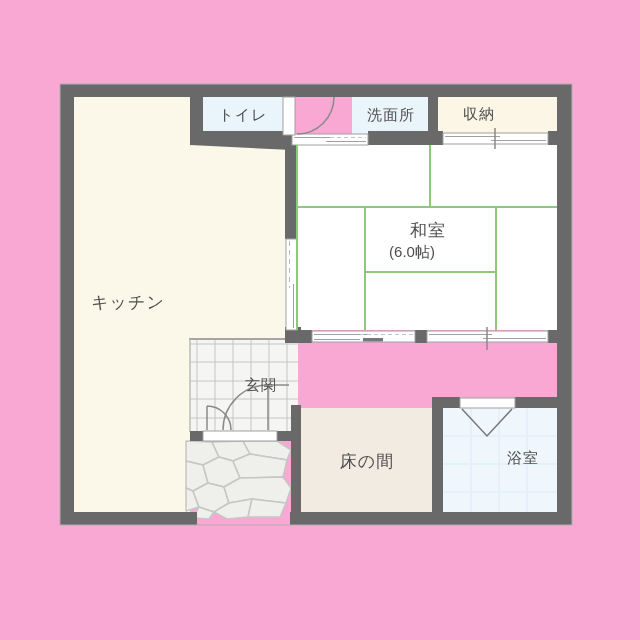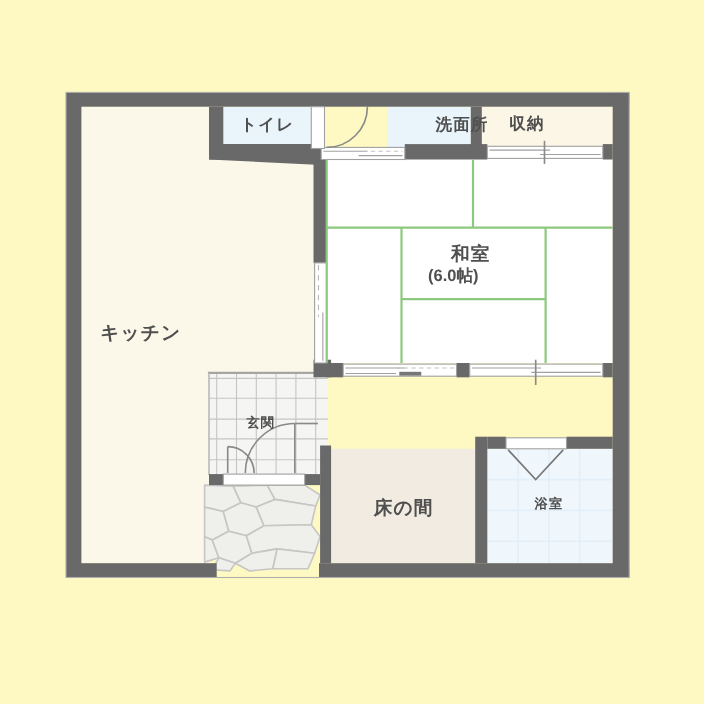--- a/index.html
+++ b/index.html
@@ -1,23 +1,23 @@
 <!DOCTYPE html>
 <html><head>
 <meta charset="utf-8">
 <style>
   html,body{margin:0;padding:0;background:#ffffff;}
   body{font-family:"Liberation Sans", sans-serif;}
-  #stage{position:relative;width:640px;height:640px;background:#fef9c3;overflow:hidden;font-weight:bold;}
+  #stage{position:relative;width:640px;height:640px;background:#f9a8d4;overflow:hidden;}
   #plan-svg{position:absolute;left:0;top:0;}
   .room-label{position:absolute;transform:translate(-50%,-50%);color:#4f4f4f;
     white-space:nowrap;letter-spacing:1px;line-height:1.25;text-align:center;}
   .fs13{font-size:17px;}
   .fs15{font-size:15px;}
-  .fs16{font-size:12px;}
+  .fs16{font-size:15px;margin-left:24px;}
   .fs17{font-size:17px;}
 </style>
 </head>
 <body>
 
 <div id="stage">
 
 <svg id="plan-svg" width="640" height="640" viewBox="0 0 640 640">
 
   <g>
@@ -155,21 +155,21 @@
     <line x1="297" y1="145" x2="297" y2="330"></line>
     <line x1="297" y1="207" x2="557" y2="207"></line>
     <line x1="430" y1="145" x2="430" y2="207"></line>
     <line x1="365" y1="207" x2="365" y2="330"></line>
     <line x1="496" y1="207" x2="496" y2="330"></line>
     <line x1="365" y1="272" x2="496" y2="272"></line>
   </g>
 </svg>
 
   <div class="room-label fs15" style="left:243px;top:115px;">トイレ</div>
-  <div class="room-label fs15" style="left:391px;top:115px;margin-left:29px;">洗面所</div>
+  <div class="room-label fs15" style="left:391px;top:115px;">洗面所</div>
   <div class="room-label fs15" style="left:479px;top:114px;">収納</div>
   <div class="room-label fs13" style="left:128px;top:303px;">キッチン</div>
   <div class="room-label fs17" style="left:428px;top:231px;">和室</div>
   <div class="room-label fs15" style="left:412px;top:252px;letter-spacing:0;">(6.0帖)</div>
   <div class="room-label fs16" style="left:237px;top:385px;">玄関</div>
   <div class="room-label fs17" style="left:367px;top:462px;">床の間</div>
   <div class="room-label fs16" style="left:499px;top:458px;">浴室</div>
 </div>
 
 </body></html>

